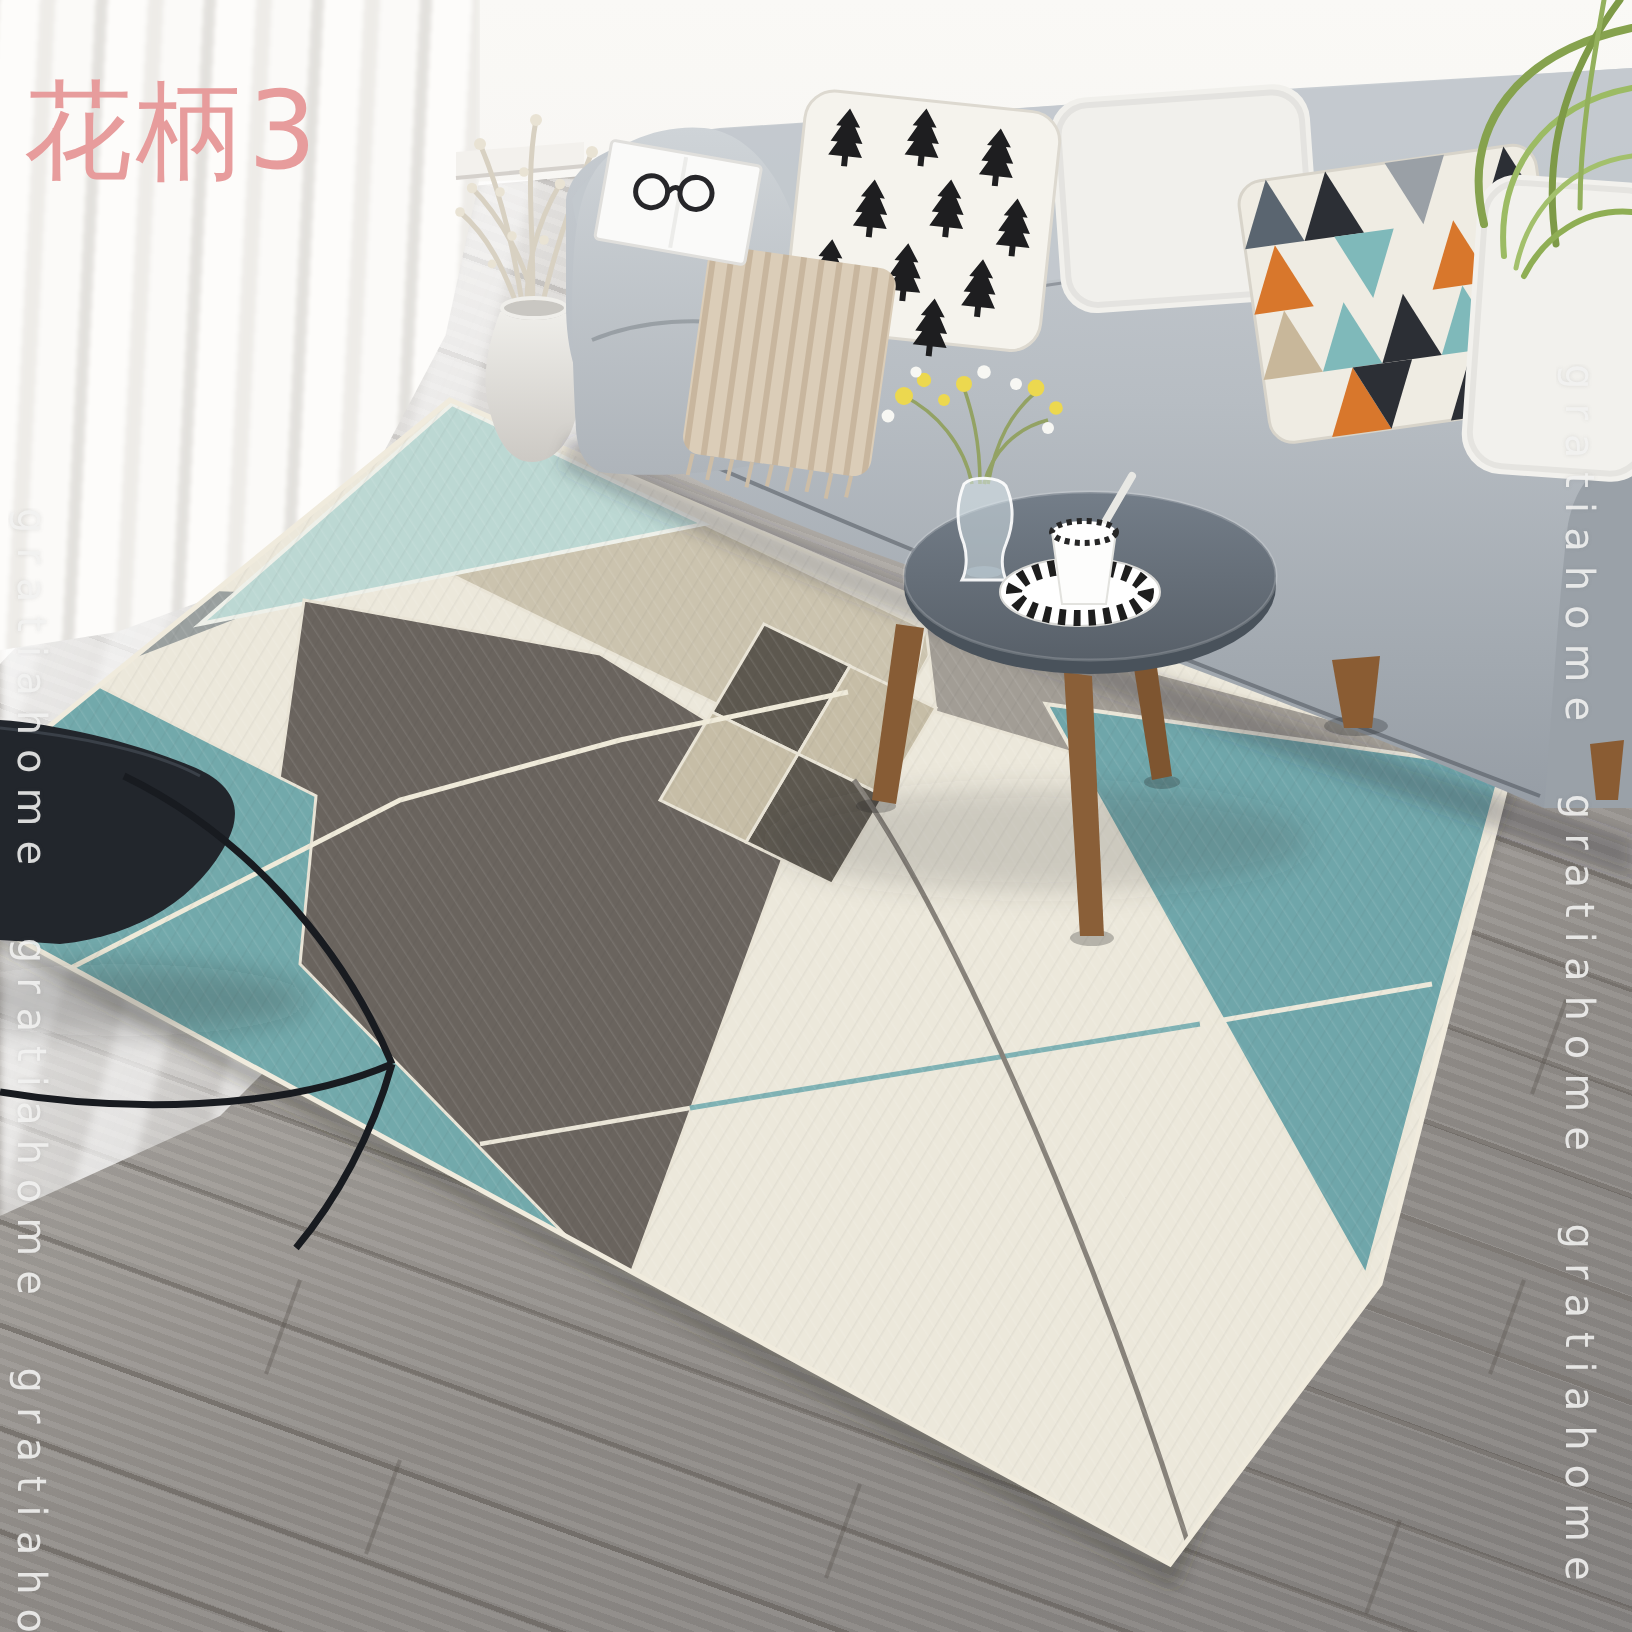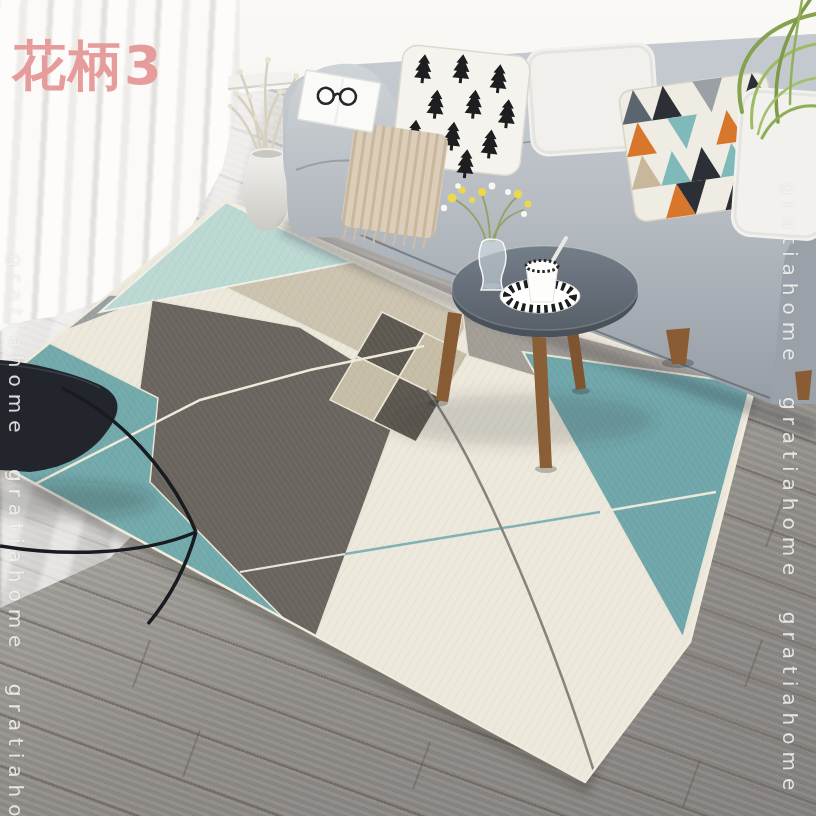--- a/index.html
+++ b/index.html
@@ -36,21 +36,21 @@
   svg.layer{position:absolute;left:0;top:0;}
 
   
   .wm{position:absolute;writing-mode:vertical-rl;color:rgba(243,243,241,0.88);
       font-size:20px;letter-spacing:7px;word-spacing:16px;overflow:hidden;white-space:nowrap;
       text-shadow:0 0 2px rgba(100,100,100,0.15);}
   .wm-left{left:4px;top:254px;height:562px;}
   .wm-right{right:14px;top:182px;height:634px;}
 
   
-  .label{position:absolute;left:12px;top:36px;font-size:54px;font-weight:700;
+  .label{position:absolute;left:12px;top:36px;font-size:54px;font-weight:400;
     color:#e79c9c;letter-spacing:2px;line-height:1.1;}
 </style>
 </head>
 <body>
 
 <div class="scene">
 
   <div class="wall"></div>
   <div class="floor"></div>
   <div class="sunlight"></div>

